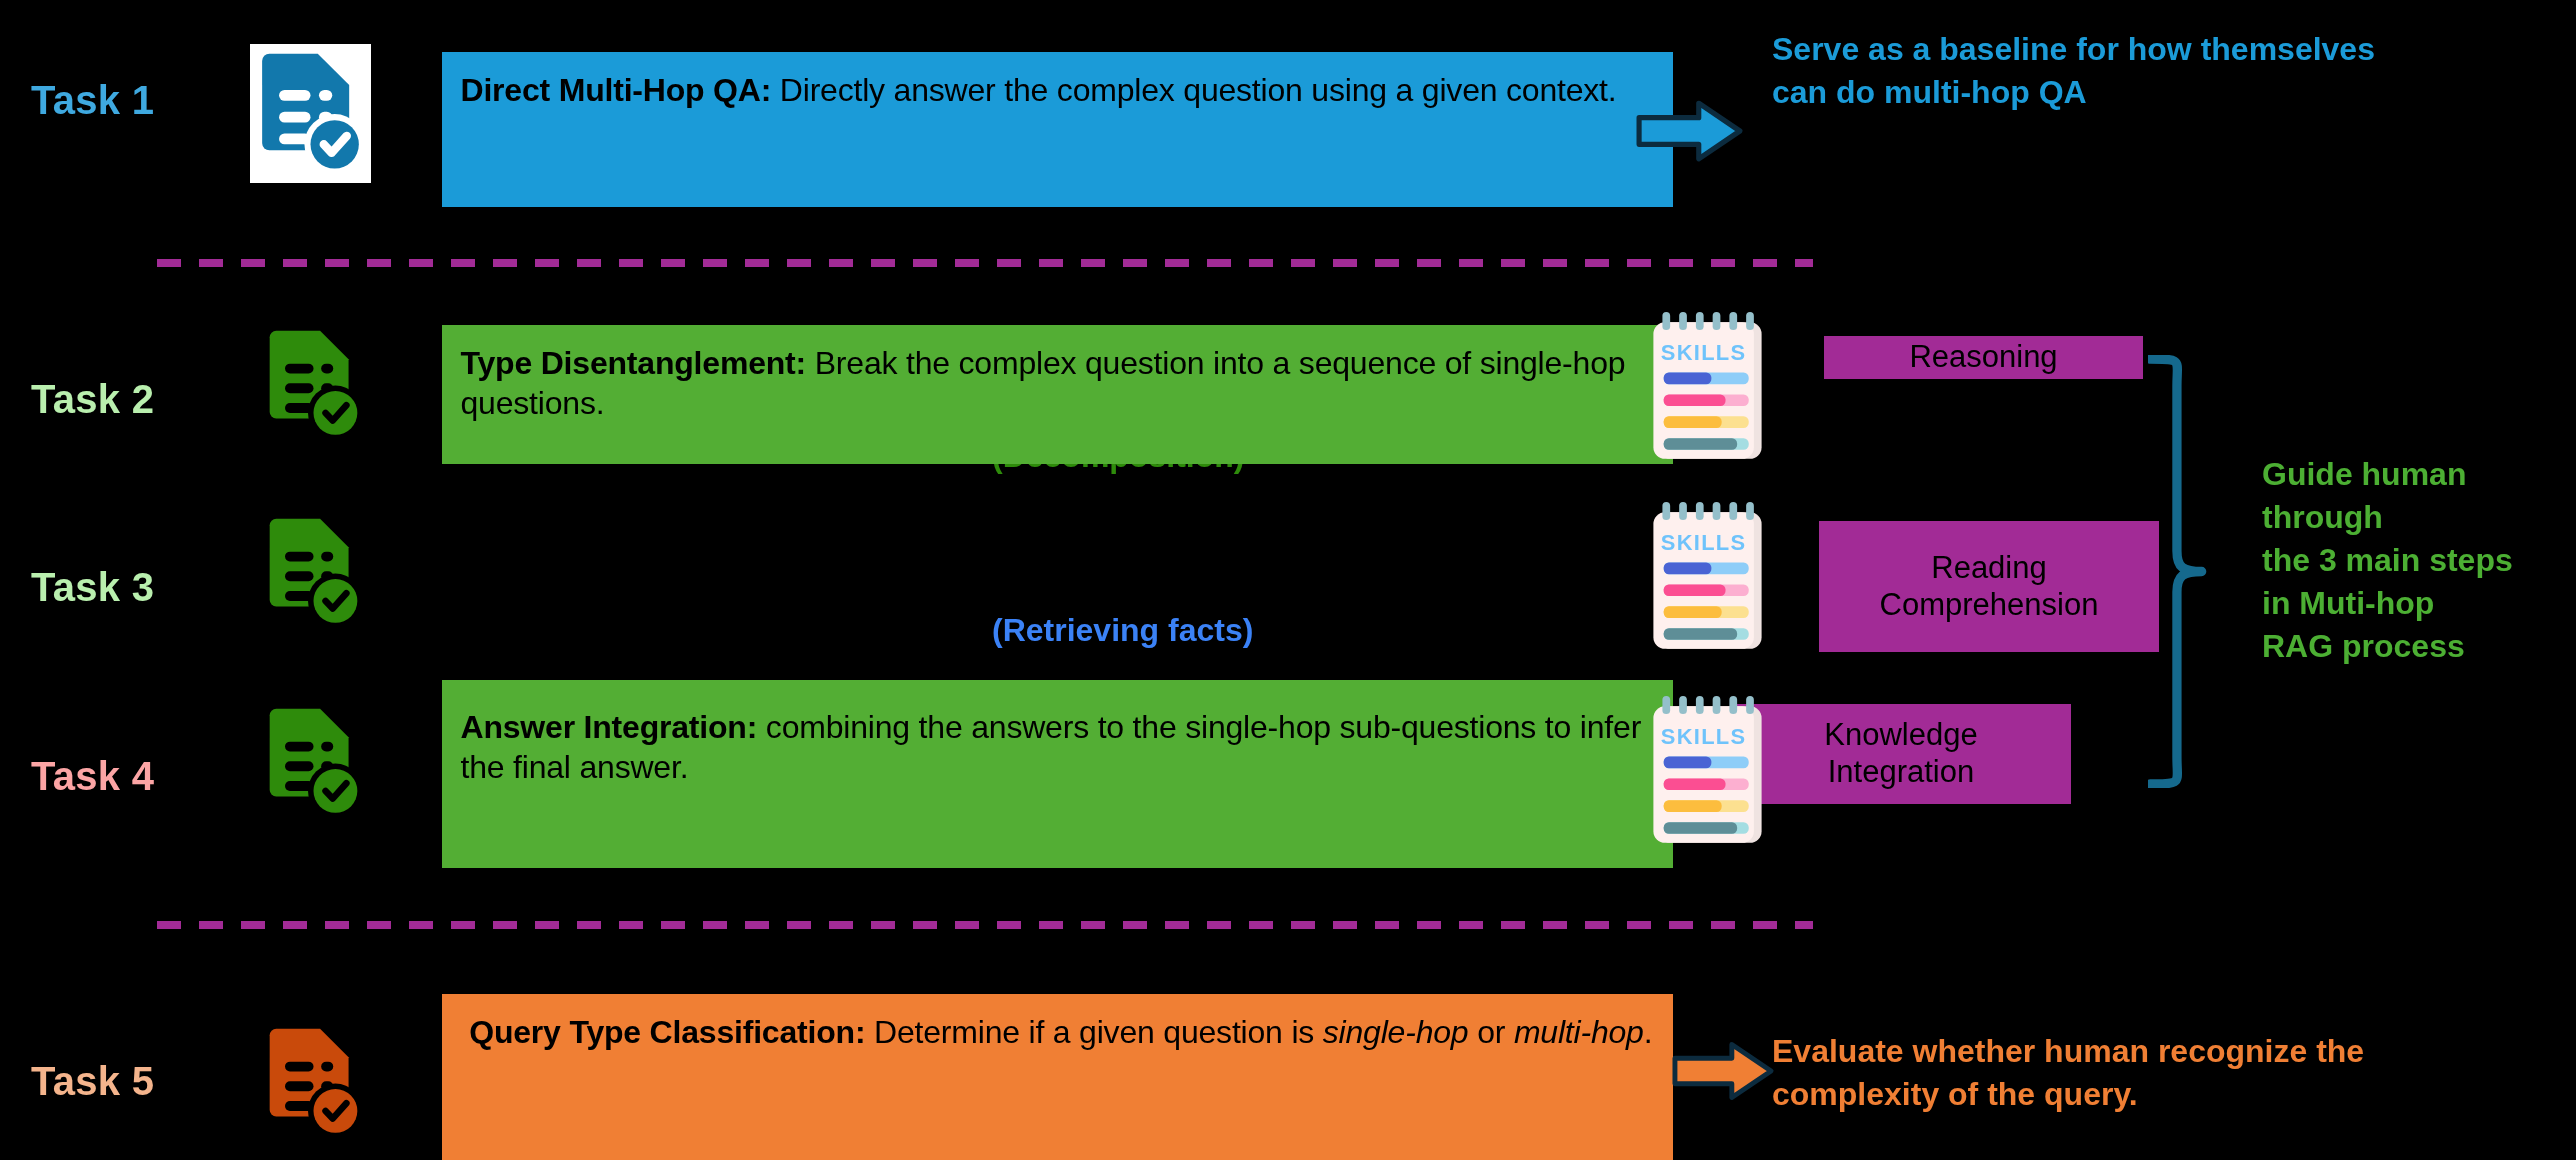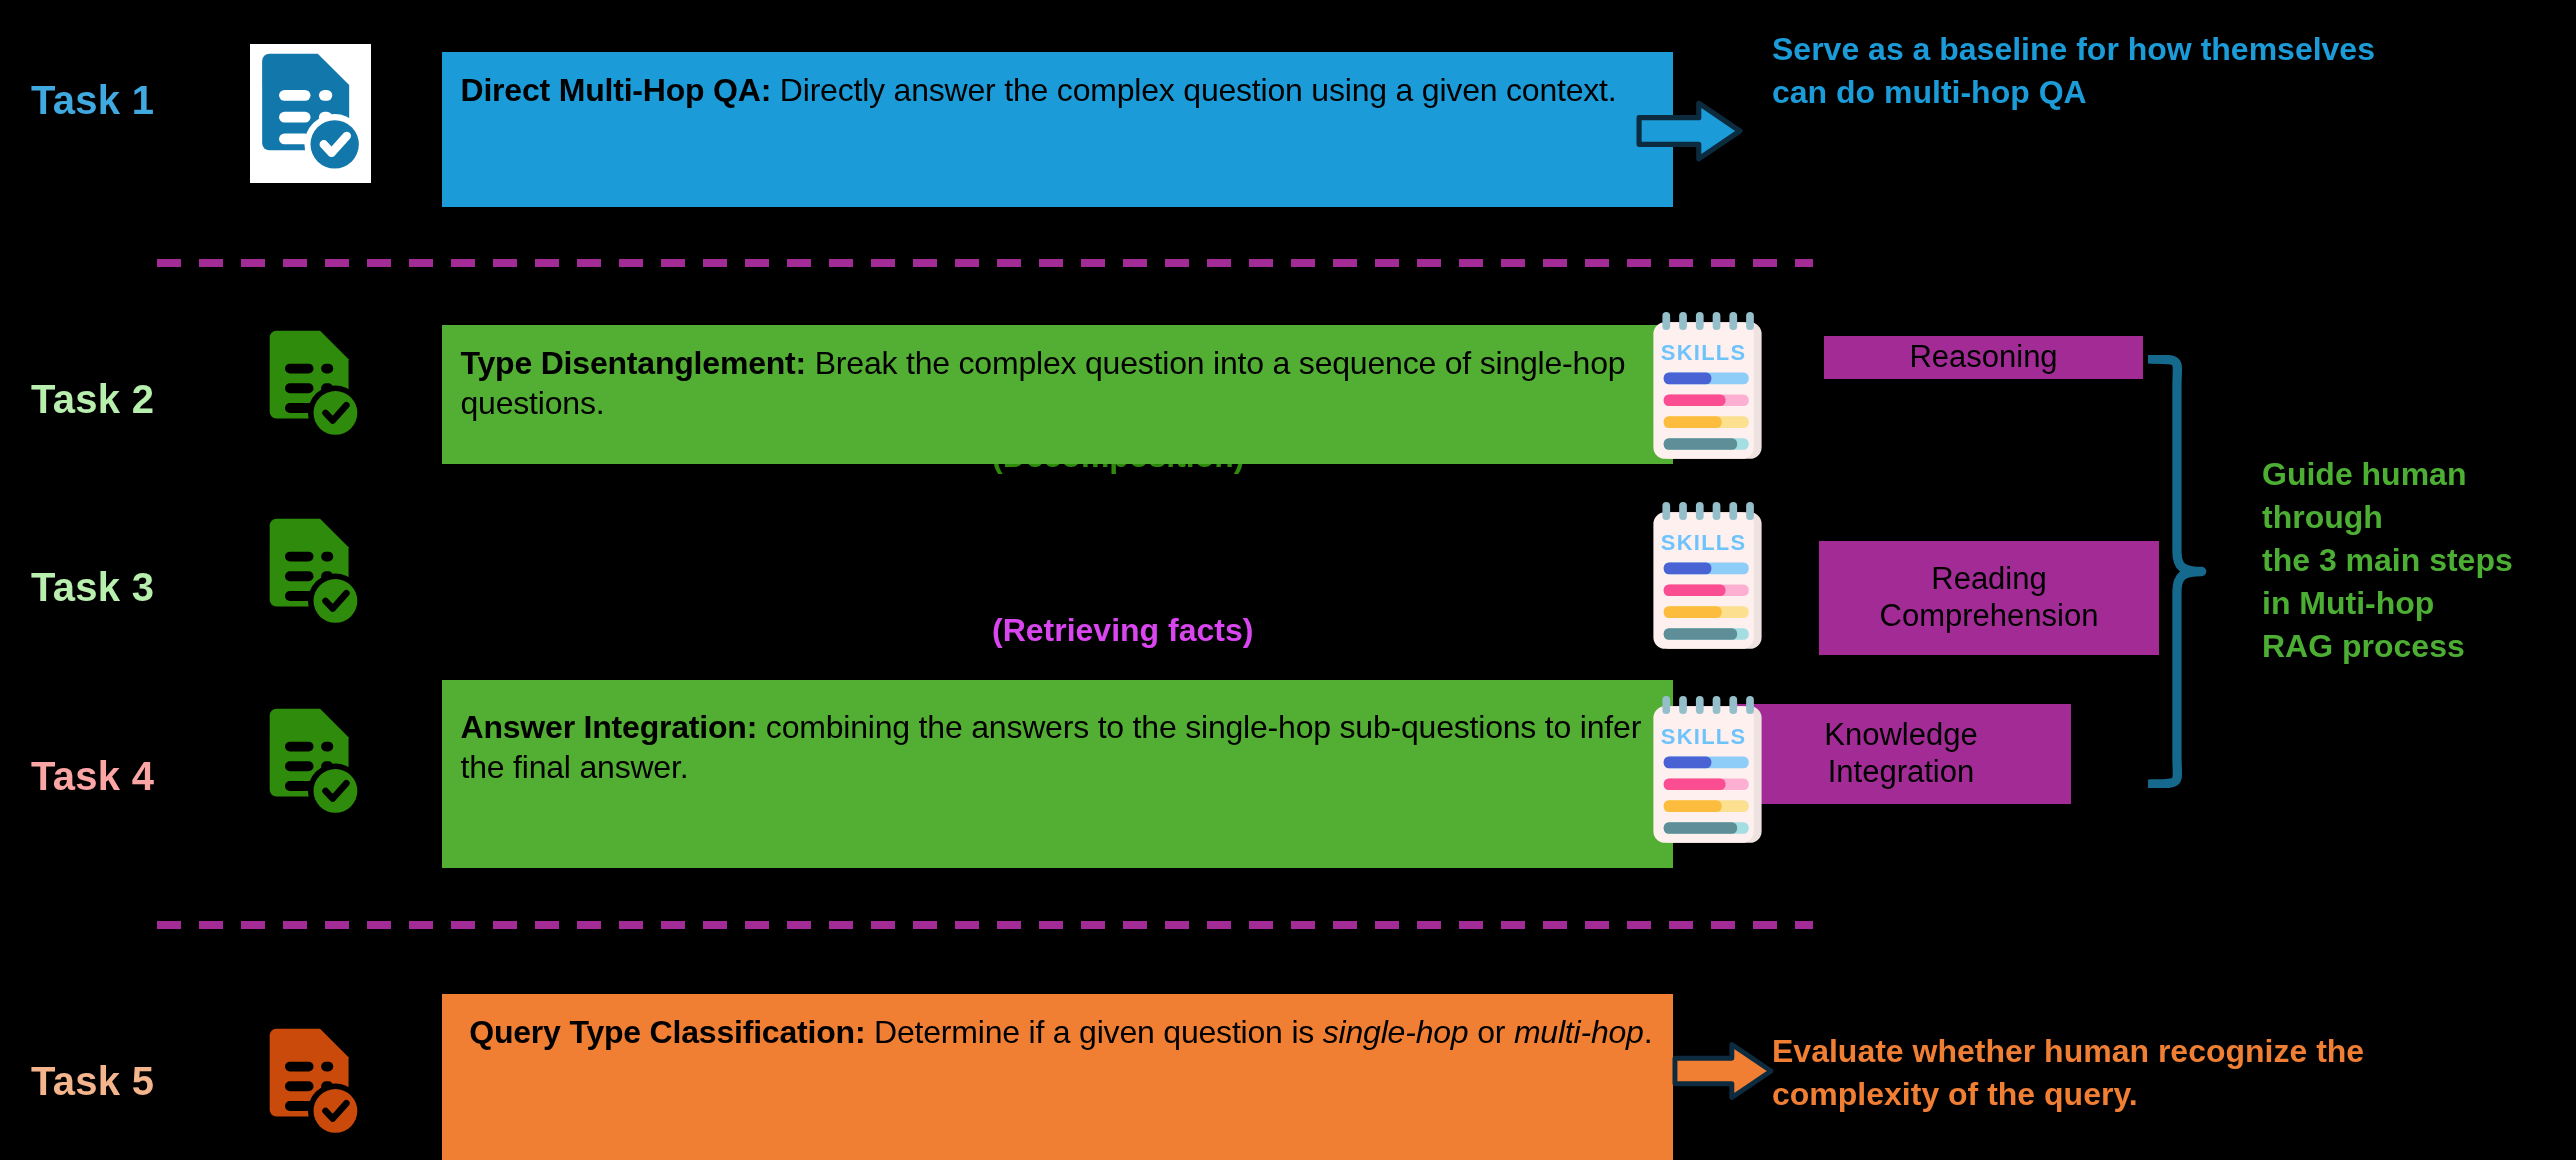--- a/index.html
+++ b/index.html
@@ -194,21 +194,21 @@
       <rect x="57" y="38" width="11" height="9" rx="4.5" fill="#000"></rect>
       <rect x="24" y="56" width="26" height="9" rx="4.5" fill="#000"></rect>
       <rect x="57" y="56" width="11" height="9" rx="4.5" fill="#000"></rect>
       <rect x="24" y="74" width="26" height="9" rx="4.5" fill="#000"></rect>
       <circle cx="70" cy="83" r="25" fill="#000"></circle>
       <circle cx="70" cy="83" r="20" fill="#2E8B0B"></circle>
       <path d="M61 83l6.5 7L80 76" stroke="#000" stroke-width="6" fill="none" stroke-linecap="round" stroke-linejoin="round"></path>
     </svg>
   </div>
 
-  <div class="sublabel" style="left:992px;top:614px;color:#d946ef;">(Retrieving facts)</div>
+  <div class="sublabel" style="left:992px;top:614px;color:#3b82f6;">(Retrieving facts)</div>
 
 
   <div class="skills" style="left:1643px;top:502px;z-index:3;">
     <svg width="129" height="152" viewBox="0 0 100 118">
       <rect x="12" y="8" width="80" height="106" rx="9" fill="#EFE3E1"></rect>
       <rect x="8" y="8" width="78" height="106" rx="9" fill="#FEF0EE"></rect>
       <g fill="#94BFCA">
         <rect x="15" y="0" width="6" height="14" rx="3"></rect>
         <rect x="28" y="0" width="6" height="14" rx="3"></rect>
         <rect x="41" y="0" width="6" height="14" rx="3"></rect>
@@ -221,21 +221,21 @@
       <rect x="16" y="47" width="37" height="9" rx="4" fill="#4A63D4"></rect>
       <rect x="16" y="64" width="66" height="9" rx="4" fill="#FCAFD0"></rect>
       <rect x="16" y="64" width="48" height="9" rx="4" fill="#FB4E92"></rect>
       <rect x="16" y="81" width="66" height="9" rx="4" fill="#FCE090"></rect>
       <rect x="16" y="81" width="45" height="9" rx="4" fill="#FCBD3E"></rect>
       <rect x="16" y="98" width="66" height="9" rx="4" fill="#A4DDE2"></rect>
       <rect x="16" y="98" width="57" height="9" rx="4" fill="#5E8E97"></rect>
     </svg>
   </div>
 
-  <div class="chip" style="left:1819px;top:521px;width:340px;height:114px;margin-top:20px;">Reading
+  <div class="chip" style="left:1819px;top:521px;width:340px;height:131px;">Reading
 Comprehension</div>
 
   <div class="task-label" style="left:31px;top:756px;color:#fca5a5;">Task 4</div>
 
   <div class="doc-icon" style="left:258px;top:700px;">
     <svg width="111" height="126" viewBox="0 0 100 115">
       <path d="M10 14a6 6 0 016-6h40l26 26v48a6 6 0 01-6 6H16a6 6 0 01-6-6z" fill="#2E8B0B"></path>
       <rect x="24" y="38" width="26" height="9" rx="4.5" fill="#000"></rect>
       <rect x="57" y="38" width="11" height="9" rx="4.5" fill="#000"></rect>
       <rect x="24" y="56" width="26" height="9" rx="4.5" fill="#000"></rect>

